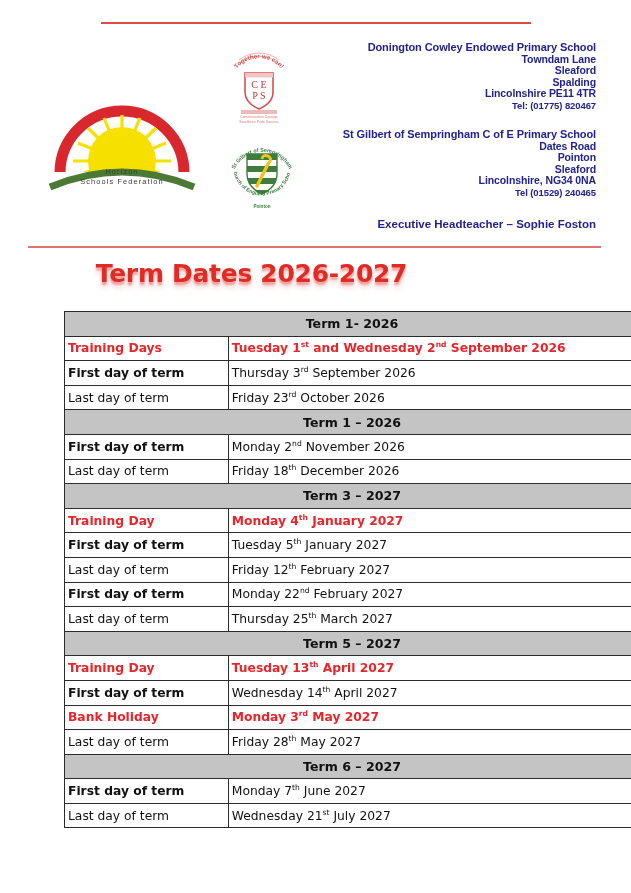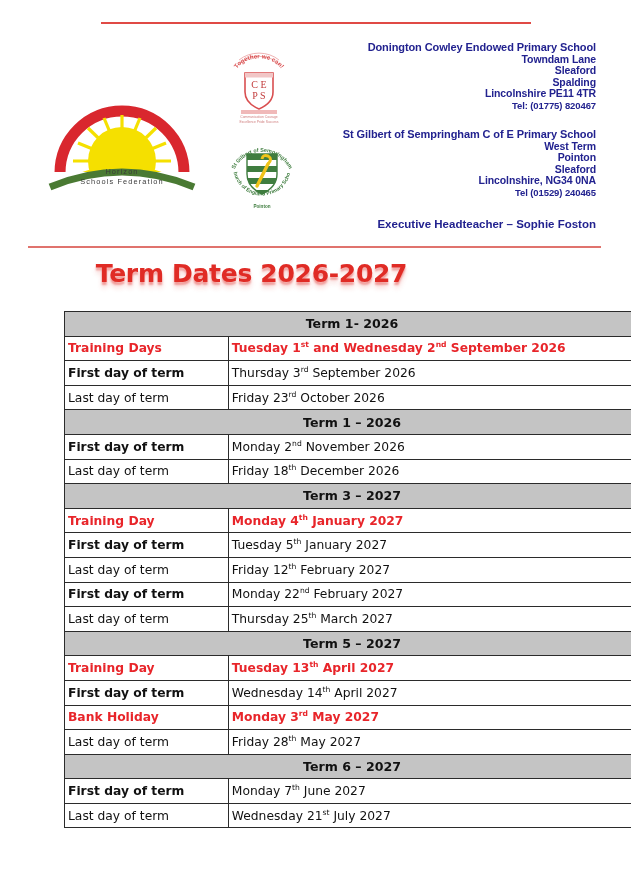--- a/index.html
+++ b/index.html
@@ -240,21 +240,21 @@
     <div class="addr-title">Donington Cowley Endowed Primary School</div>
     <div>Towndam Lane</div>
     <div>Sleaford</div>
     <div>Spalding</div>
     <div>Lincolnshire PE11 4TR</div>
     <div class="addr-tel">Tel: (01775) 820467</div>
   </div>
 
   <div class="addr-block addr-2">
     <div class="addr-title">St Gilbert of Sempringham C of E Primary School</div>
-    <div>West Term</div>
+    <div>Dates Road</div>
     <div>Pointon</div>
     <div>Sleaford</div>
     <div>Lincolnshire, NG34 0NA</div>
     <div class="addr-tel">Tel (01529) 240465</div>
   </div>
 
   <div class="head-line">Executive Headteacher – Sophie Foston</div>
 </div>
 
 <div class="rule-mid"></div>

